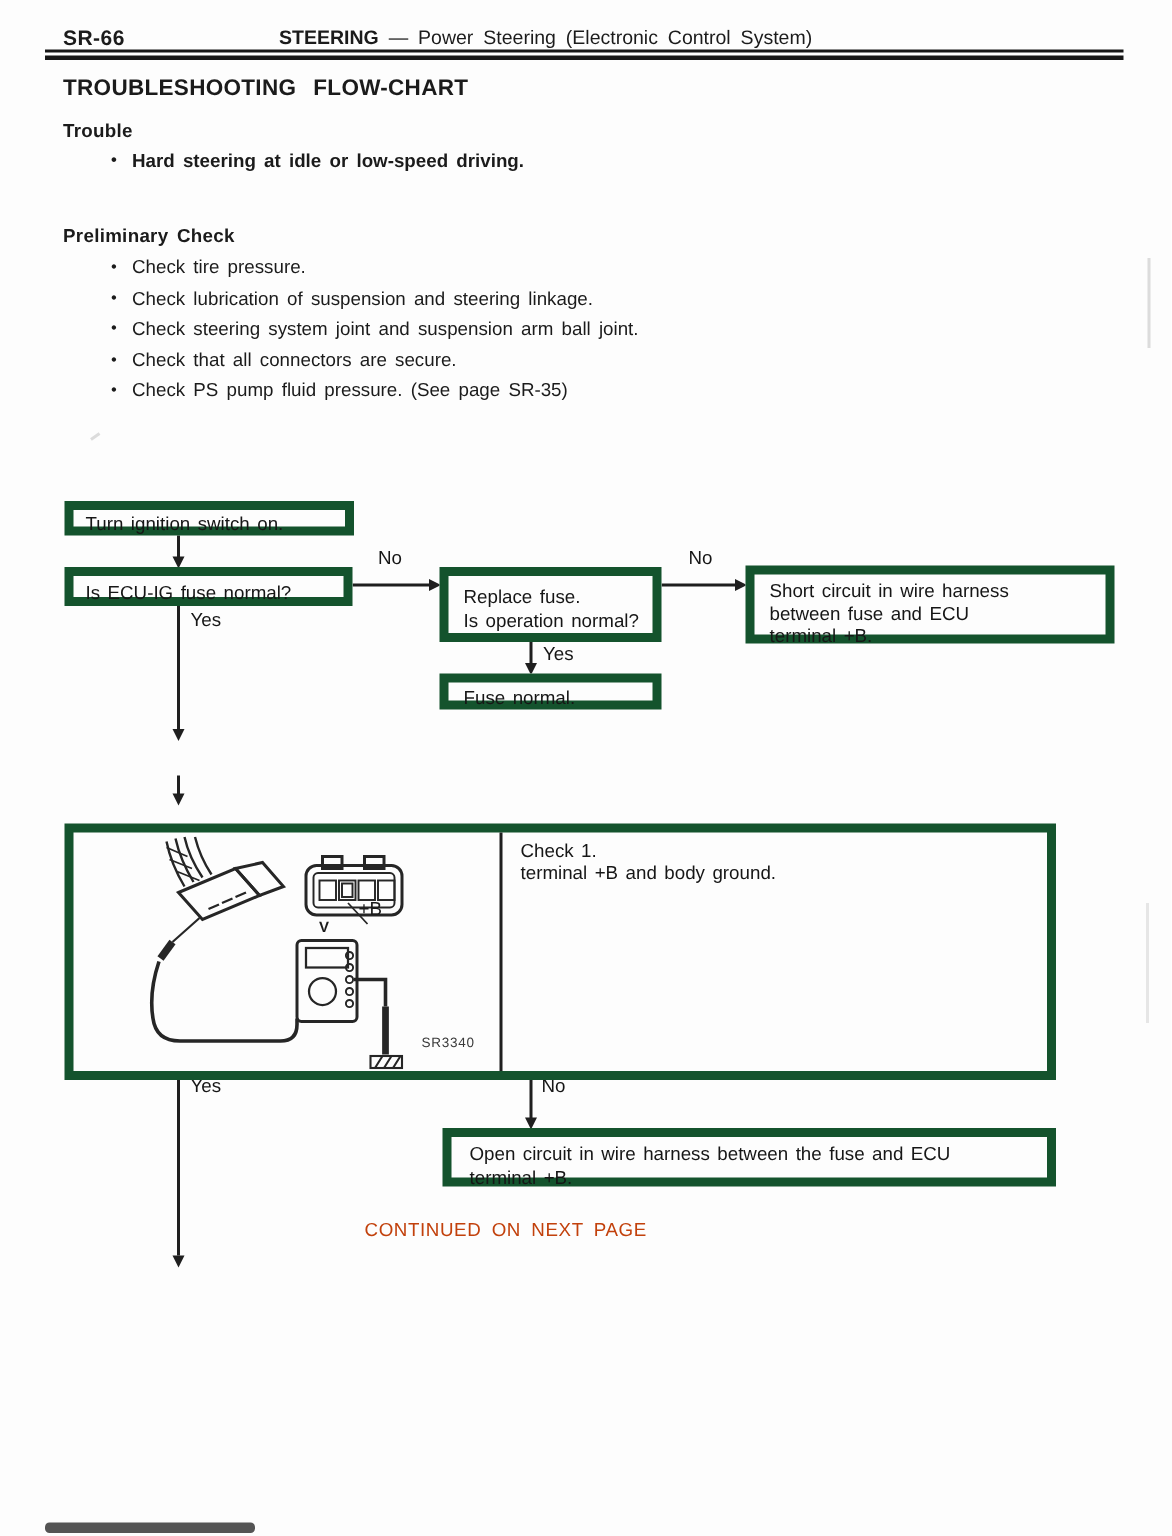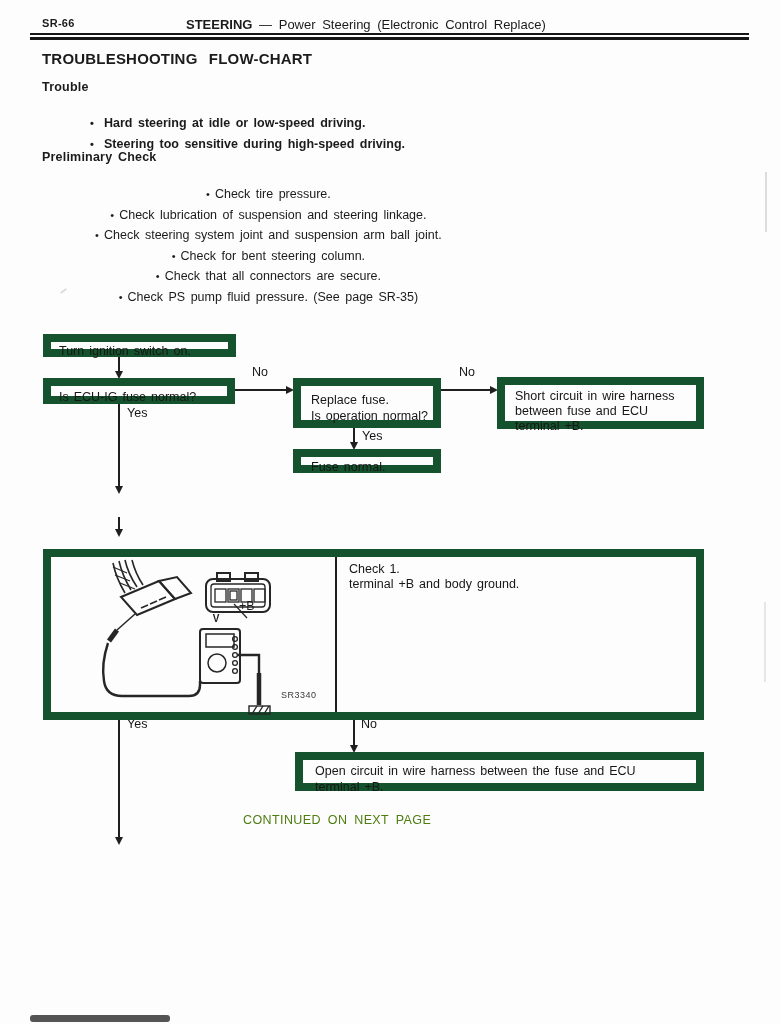--- a/index.html
+++ b/index.html
@@ -2,78 +2,76 @@
 <html><head>
 <meta charset="utf-8">
 <style>
   html,body{margin:0;padding:0;background:#ffffff;}
   .page{
     position:relative;width:781px;height:1024px;background:#fdfdfd;
     font-family:"Liberation Sans","DejaVu Sans",sans-serif;color:#1b1b1b;overflow:hidden;
   }
   .abs{position:absolute;}
   
-  .pgnum{left:42px;top:17px;font-size:11px;font-weight:bold;letter-spacing:.3px;}
+  .pgnum{left:42px;top:17px;font-size:14px;font-weight:bold;letter-spacing:.3px;}
   .section{left:186px;top:17px;font-size:13px;word-spacing:3px;}
   .section b{font-weight:bold;}
   .rule-thin{left:30px;top:33px;width:719px;height:2px;background:#161616;}
   .rule-thick{left:30px;top:37px;width:719px;height:3px;background:#161616;}
   .doc-title{left:42px;top:50px;font-size:15px;font-weight:bold;letter-spacing:.2px;word-spacing:7px;}
   
   .h2{font-size:12.5px;font-weight:bold;letter-spacing:.2px;word-spacing:2px;}
-  ul.plain{list-style:none;margin:16px;padding:0;}
+  ul.plain{list-style:none;margin:0;padding:0;}
   ul.plain li{font-size:12.5px;line-height:14px;margin:0 0 6.6px 0;word-spacing:2px;}
   .blt{display:inline-block;width:14px;font-size:11px;vertical-align:top;line-height:14px;}
   .bold li{font-weight:bold;margin-bottom:7px;}
   
-  .fbox{position:absolute;background:#fdfdfd;border:8px solid #14532d;box-sizing:border-box;
+  .fbox{position:absolute;background:#fdfdfd;border:6px solid #14532d;box-sizing:border-box;
         font-size:12.5px;word-spacing:1.5px;color:#161616;z-index:3;}
   .vline{position:absolute;width:2px;background:#1f1f1f;z-index:1;}
   .hline{position:absolute;height:2px;background:#1f1f1f;z-index:1;}
   .ah-d{position:absolute;width:0;height:0;border-left:4px solid transparent;border-right:4px solid transparent;border-top:8px solid #1f1f1f;z-index:2;}
   .ah-r{position:absolute;width:0;height:0;border-top:4px solid transparent;border-bottom:4px solid transparent;border-left:8px solid #1f1f1f;z-index:2;}
   .lbl{position:absolute;font-size:12.5px;color:#161616;z-index:2;}
   .bigbox{display:flex;margin-top:13px;}
   .bigbox .cell-art{width:286px;border-right:2px solid #1f1f1f;box-sizing:border-box;position:relative;}
   .bigbox .cell-txt{flex:1;padding:5px 12px;line-height:15.2px;}
   .figlbl{position:absolute;z-index:4;color:#1c1c1c;}
-  .continued{position:absolute;font-size:12.5px;letter-spacing:.4px;word-spacing:3px;color:#4d7c0f;}
+  .continued{position:absolute;font-size:12.5px;letter-spacing:.4px;word-spacing:3px;color:#c2410c;}
   
   .bottom-bar{position:absolute;left:30px;top:1015px;width:140px;height:7px;background:#3c3c3c;border-radius:3px;opacity:.88;}
   .speck{position:absolute;background:#dcdcdc;}
   svg .ln{stroke:#262626;fill:none;}
 </style>
 </head>
 <body>
 
 <div class="page">
 
   <div class="abs pgnum">SR-66</div>
   <div class="abs section">
     <b>STEERING</b>
     <span>—</span>
-    <span>Power Steering (Electronic Control Replace)</span>
+    <span>Power Steering (Electronic Control System)</span>
   </div>
   <div class="abs rule-thin"></div>
   <div class="abs rule-thick"></div>
 
   <div class="abs doc-title">TROUBLESHOOTING FLOW-CHART</div>
 
   <div class="abs h2" style="left:42px;top:80px;">Trouble</div>
   <ul class="plain bold abs" style="left:74px;top:100px;">
     <li><span class="blt">•</span><span>Hard steering at idle or low-speed driving.</span></li>
-    <li><span class="blt">•</span><span>Steering too sensitive during high-speed driving.</span></li>
   </ul>
 
   <div class="abs h2" style="left:42px;top:150px;">Preliminary Check</div>
-  <ul class="plain abs" style="left:74px;top:171px;text-align:center;">
+  <ul class="plain abs" style="left:74px;top:171px;">
     <li><span class="blt">•</span><span>Check tire pressure.</span></li>
     <li><span class="blt">•</span><span>Check lubrication of suspension and steering linkage.</span></li>
     <li><span class="blt">•</span><span>Check steering system joint and suspension arm ball joint.</span></li>
-    <li><span class="blt">•</span><span>Check for bent steering column.</span></li>
     <li><span class="blt">•</span><span>Check that all connectors are secure.</span></li>
     <li><span class="blt">•</span><span>Check PS pump fluid pressure. (See page SR-35)</span></li>
   </ul>
 
   <div class="vline" style="left:118px;top:356px;height:18px;"></div>
   <div class="ah-d" style="left:115px;top:371px;"></div>
 
   <div class="vline" style="left:118px;top:403px;height:86px;"></div>
   <div class="ah-d" style="left:115px;top:486px;"></div>
   <div class="lbl" style="left:127px;top:406px;">Yes</div>
@@ -103,21 +101,21 @@
 
   <div class="fbox" style="left:43px;top:334px;width:193px;height:23px;line-height:19px;padding-left:8px;">Turn ignition switch on.</div>
 
   <div class="fbox" style="left:43px;top:378px;width:192px;height:26px;line-height:22px;padding-left:8px;">Is ECU-IG fuse normal?</div>
 
   <div class="fbox" style="left:293px;top:378px;width:148px;height:50px;padding:6px 0 0 10px;line-height:16px;">
     <div>Replace fuse.</div>
     <div>Is operation normal?</div>
   </div>
 
-  <div class="fbox" style="left:497px;top:377px;width:207px;height:52px;padding:4px 0 0 10px;line-height:15px;">
+  <div class="fbox" style="left:497px;top:377px;width:246px;height:52px;padding:4px 0 0 10px;line-height:15px;">
     <div>Short circuit in wire harness</div>
     <div>between fuse and ECU</div>
     <div>terminal +B.</div>
   </div>
 
   <div class="fbox" style="left:293px;top:449px;width:148px;height:24px;line-height:20px;padding-left:10px;">Fuse normal.</div>
 
 
   <div class="fbox bigbox" style="left:43px;top:536px;width:661px;height:171px;">
     <div class="cell-art">

